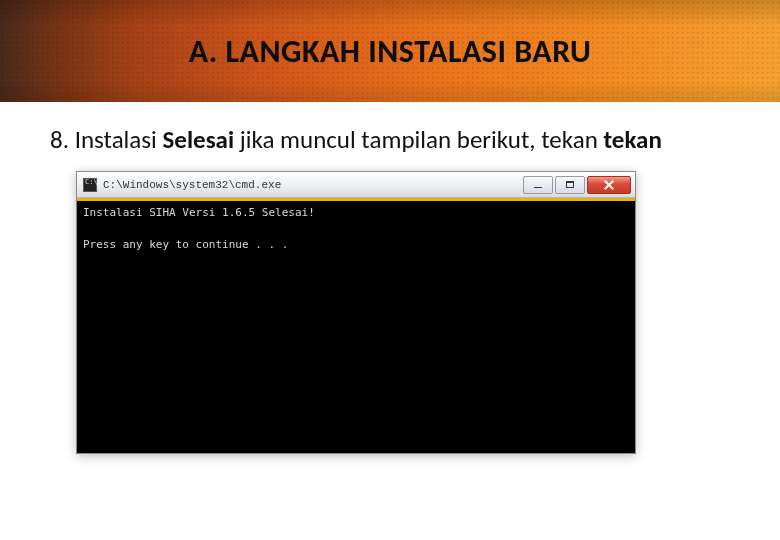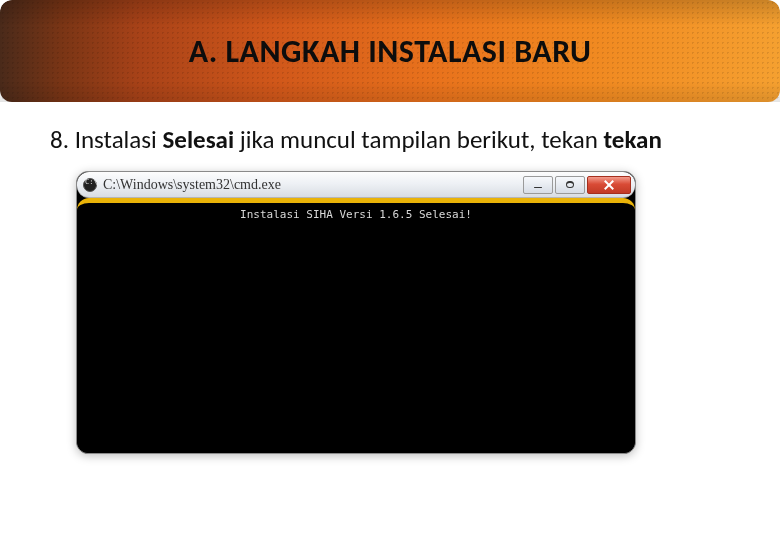--- a/index.html
+++ b/index.html
@@ -1,15 +1,15 @@
 <!DOCTYPE html>
 <html><head>
 <meta charset="utf-8">
 <style>
-  * { box-sizing: border-box; margin: 0; padding: 0; border-radius: 12px; }
+  * { box-sizing: border-box; margin: 0; padding: 0; }
   body {
     width: 780px;
     height: 540px;
     background: #ffffff;
     font-family: Calibri, Arial, sans-serif;
     overflow: hidden;
   }
   .header-banner {
     width: 100%;
     height: 102px;
@@ -73,22 +73,22 @@
   .app-icon::after {
     content: "C:\\";
     position: absolute;
     top: -1px;
     left: 1px;
     font-family: Consolas, monospace;
     font-size: 7px;
     color: #ddd;
   }
   .window-path {
-    font-family: Liberation Serif, serif;
-    font-size: 14px;
+    font-family: Liberation Mono, monospace;
+    font-size: 11px;
     color: #333;
     flex: 1;
     white-space: nowrap;
     overflow: hidden;
   }
   .win-buttons { display: flex; gap: 0; }
   .win-btn {
     width: 30px;
     height: 18px;
     border: 1px solid #9a9a9a;
@@ -123,22 +123,21 @@
     content:""; position:absolute; left:4px; top:-1px;
     width:2px; height:12px; background:#fff;
   }
   .close-glyph::before { transform: rotate(45deg); }
   .close-glyph::after { transform: rotate(-45deg); }
 
   .terminal {
     background: #000;
     height: 255px;
     padding: 4px 6px;
-    border-top: 5px solid #eab308;
-    text-align: center;
+    border-top: 3px solid #eab308;
   }
   .terminal-line {
     font-family: "Lucida Console", Consolas, monospace;
     font-size: 11px;
     color: #d8d8d8;
     line-height: 1.45;
     white-space: pre;
   }
 </style>
 </head>
@@ -165,15 +164,16 @@
             <div class="max-glyph"></div>
           </div>
         <div class="win-btn btn-close">
             <div class="close-glyph"></div>
           </div>
       </div>
     </div>
     <div class="terminal">
       <div class="terminal-line">Instalasi SIHA Versi 1.6.5 Selesai!</div>
       <div class="terminal-line">&nbsp;</div>
+      <div class="terminal-line">Press any key to continue . . .</div>
     </div>
   </div>
 </div>
 
 </body></html>

